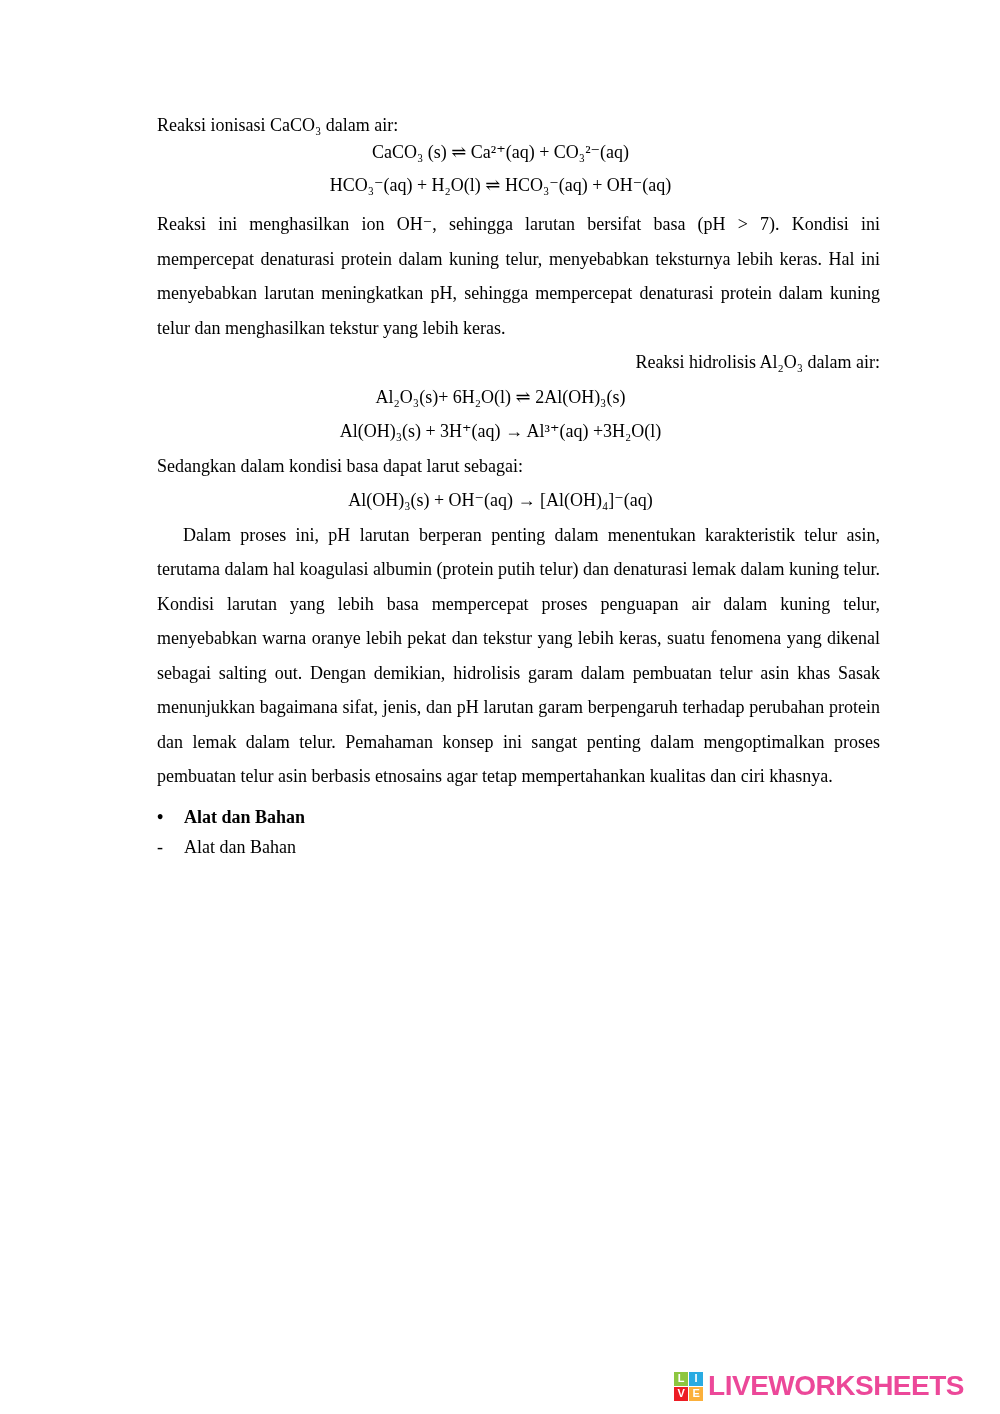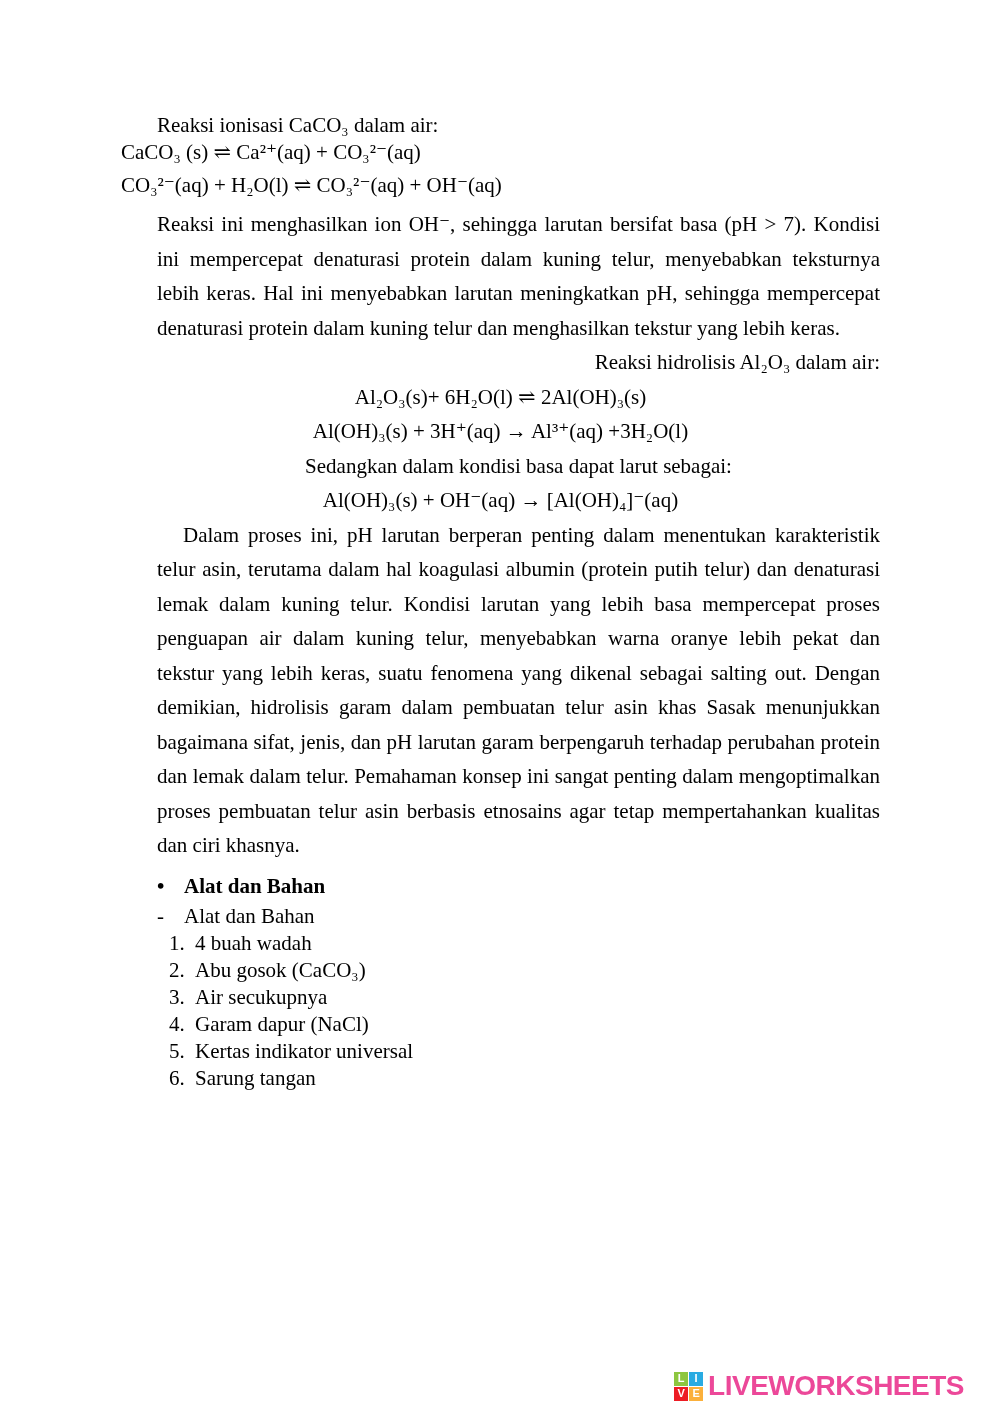--- a/index.html
+++ b/index.html
@@ -7,24 +7,24 @@
   body {
     width:1000px; height:1414px;
     position:relative;
     font-family:"Liberation Serif","DejaVu Serif",serif;
     color:#000;
     overflow:hidden;
   }
   .page { position:absolute; inset:0; background:#fff; }
   .content {
     padding:112px 120px 0 157px;
-    font-size:21px;
+    font-size:18px;
   }
   .line  { line-height:27px; text-align:left; }
-  .eq    { line-height:27px; text-align:left; margin-left:-36px; }
+  .eq    { line-height:27px; text-align:center; margin-left:-36px; }
   .eq.sp { margin-top:6px; }
   .eq-wide { line-height:34.5px; text-align:center; margin-left:-36px; }
   .para  { line-height:34.5px; text-align:justify; }
   .para.first { margin-top:8px; }
   .para.indent { text-indent:26px; }
   .heading {
     margin-top:6px;
     line-height:34.5px;
     display:flex;
     font-weight:bold;
@@ -74,54 +74,46 @@
   }
 </style>
 </head>
 <body>
 
 <div class="page">
   <div class="content">
 
     <div class="line">Reaksi ionisasi CaCO₃ dalam air:</div>
     <div class="eq">CaCO₃ (s) ⇌ Ca²⁺(aq) + CO₃²⁻(aq)</div>
-    <div class="eq sp">CO₃²⁻(aq) + H₂O(l) ⇌ CO₃²⁻(aq) + OH⁻(aq)</div>
+    <div class="eq sp">HCO₃⁻(aq) + H₂O(l) ⇌ HCO₃⁻(aq) + OH⁻(aq)</div>
 
     <p class="para first">Reaksi ini menghasilkan ion OH⁻, sehingga larutan bersifat basa (pH &gt; 7). Kondisi ini mempercepat denaturasi protein dalam kuning telur, menyebabkan teksturnya lebih keras. Hal ini menyebabkan larutan meningkatkan pH, sehingga mempercepat denaturasi protein dalam kuning telur dan menghasilkan tekstur yang lebih keras.</p>
 
 
     <div class="eq-wide" style="text-align:right; margin-left:0;">Reaksi hidrolisis Al₂O₃ dalam air:</div>
     <div class="eq-wide">Al₂O₃(s)+ 6H₂O(l) ⇌ 2Al(OH)₃(s)</div>
 
     <div class="eq-wide">Al(OH)₃(s) + 3H⁺(aq) → Al³⁺(aq) +3H₂O(l)</div>
 
-    <div class="eq-wide" style="text-align:center; margin-left:0;">Sedangkan dalam kondisi basa dapat larut sebagai:</div>
+    <div class="eq-wide" style="text-align:left; margin-left:0;">Sedangkan dalam kondisi basa dapat larut sebagai:</div>
     <div class="eq-wide">Al(OH)₃(s) + OH⁻(aq) → [Al(OH)₄]⁻(aq)</div>
 
 
     <p class="para indent">Dalam proses ini, pH larutan berperan penting dalam menentukan karakteristik telur asin, terutama dalam hal koagulasi albumin (protein putih telur) dan denaturasi lemak dalam kuning telur. Kondisi larutan yang lebih basa mempercepat proses penguapan air dalam kuning telur, menyebabkan warna oranye lebih pekat dan tekstur yang lebih keras, suatu fenomena yang dikenal sebagai salting out. Dengan demikian, hidrolisis garam dalam pembuatan telur asin khas Sasak menunjukkan bagaimana sifat, jenis, dan pH larutan garam berpengaruh terhadap perubahan protein dan lemak dalam telur. Pemahaman konsep ini sangat penting dalam mengoptimalkan proses pembuatan telur asin berbasis etnosains agar tetap mempertahankan kualitas dan ciri khasnya.</p>
 
     <div class="heading">
       <span class="bullet">•</span>
       <span>Alat dan Bahan</span>
     </div>
 
     <div class="subline">
       <span class="marker">-</span>
       <span>Alat dan Bahan</span>
     </div>
 
-    <ol class="alat">
-      <li>4 buah wadah</li>
-      <li>Abu gosok (CaCO₃)</li>
-      <li>Air secukupnya</li>
-      <li>Garam dapur (NaCl)</li>
-      <li>Kertas indikator universal</li>
-      <li>Sarung tangan</li>
-    </ol>
 
   </div>
 
   <a class="footer" href="#">
     <span class="logo-grid">
       <span class="logo-tile tile-l">L</span>
       <span class="logo-tile tile-i">I</span>
       <span class="logo-tile tile-v">V</span>
       <span class="logo-tile tile-e">E</span>
     </span>

